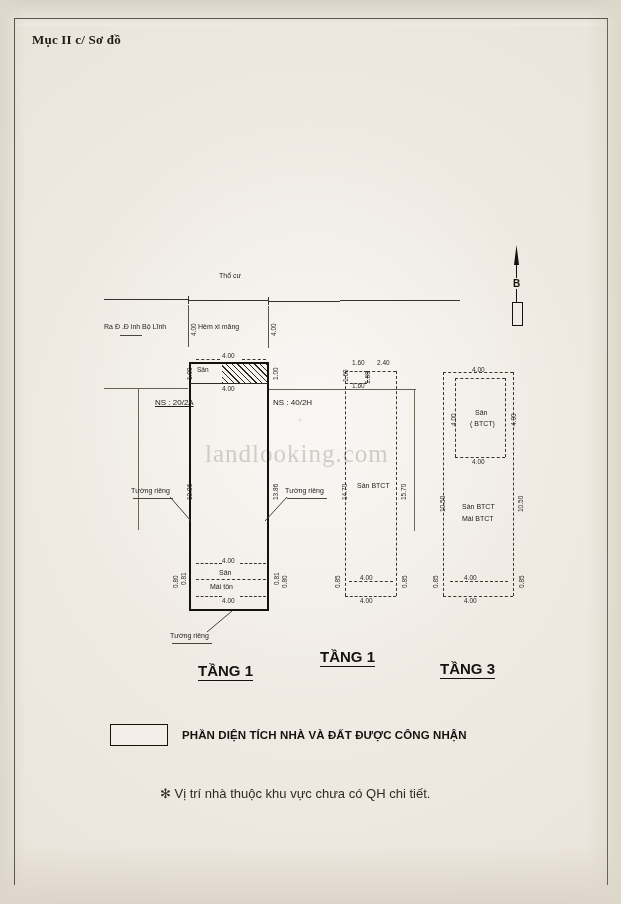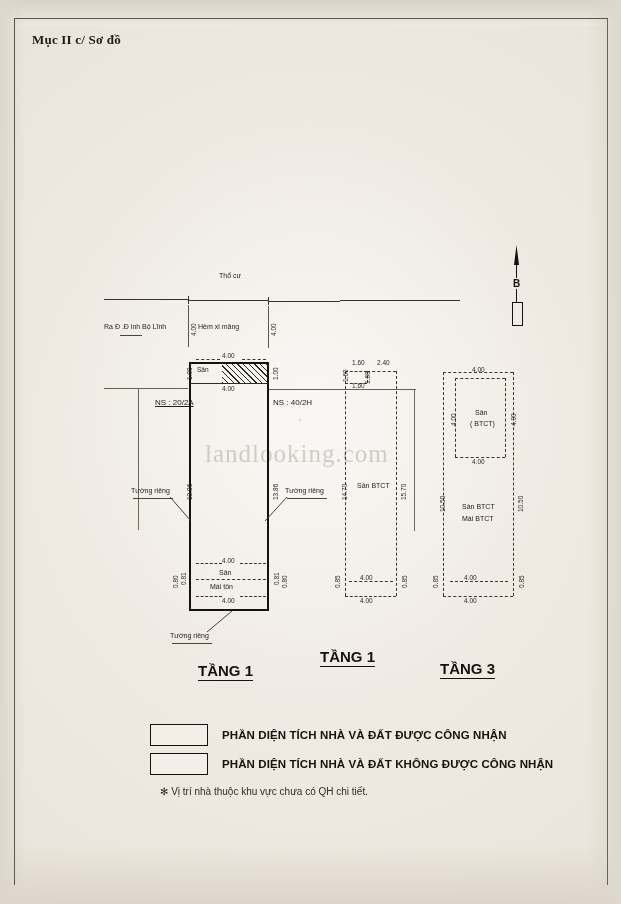--- a/index.html
+++ b/index.html
@@ -57,24 +57,24 @@
   
   .hatch{
     background-image:repeating-linear-gradient(45deg,#2a2722 0px,#2a2722 .8px,rgba(0,0,0,0) .8px,rgba(0,0,0,0) 4px);
   }
   .hatch-leg{
     background-image:repeating-linear-gradient(45deg,#1d1b18 0px,#1d1b18 1px,rgba(0,0,0,0) 1px,rgba(0,0,0,0) 5px);
   }
 
   
   #legend{position:absolute;left:110px;top:724px;}
-  .leg-row{display:flex;align-items:center;margin-bottom:7px;margin-left:40px;}
+  .leg-row{display:flex;align-items:center;margin-bottom:7px;}
   .leg-box{width:56px;height:20px;border:1.2px solid #14120f;margin-right:14px;background:#f3efe8;}
   .leg-txt{font-size:11.5px;font-weight:bold;color:#14120f;letter-spacing:.1px;}
-  #legnote{position:absolute;left:160px;top:786px;font-size:10px;color:#2e2b26;}
+  #legnote{position:absolute;left:160px;top:786px;font-size:13px;color:#2e2b26;}
 
   
   #compass{position:absolute;left:509px;top:245px;width:16px;height:90px;}
   #compass .needle-up{position:absolute;left:5px;top:0;width:5px;height:20px;background:#14120f;clip-path:polygon(50% 0,100% 100%,0 100%);}
   #compass .stem{position:absolute;left:7px;top:18px;width:1px;height:56px;background:#14120f;}
   #compass .needle-dn{position:absolute;left:3px;top:57px;width:9px;height:22px;border:1.2px solid #14120f;background:#f0ebe4;}
   #compass .bchar{position:absolute;left:3px;top:33px;font-size:10px;font-weight:bold;color:#14120f;background:#efe9e2;padding:0 1px;}
 </style>
 </head>
 <body>
@@ -225,18 +225,14 @@
 <div class="txt dimv" style="left:432px;top:588px;">0.85</div>
 <div class="txt dimv" style="left:518px;top:588px;">0.85</div>
 
 <div class="floor-title" style="left:440px;top:660px;">TẦNG 3</div>
 
 <div id="legend">
   <div class="leg-row">
     <div class="leg-box"></div>
     <div class="leg-txt">PHẦN DIỆN TÍCH NHÀ VÀ ĐẤT ĐƯỢC CÔNG NHẬN</div>
   </div>
-  <div class="leg-row">
-    <div class="leg-box hatch-leg"></div>
-    <div class="leg-txt">PHẦN DIỆN TÍCH NHÀ VÀ ĐẤT KHÔNG ĐƯỢC CÔNG NHẬN</div>
-  </div>
 </div>
 <div id="legnote">✻ Vị trí nhà thuộc khu vực chưa có QH chi tiết.</div>
 
 </body></html>

